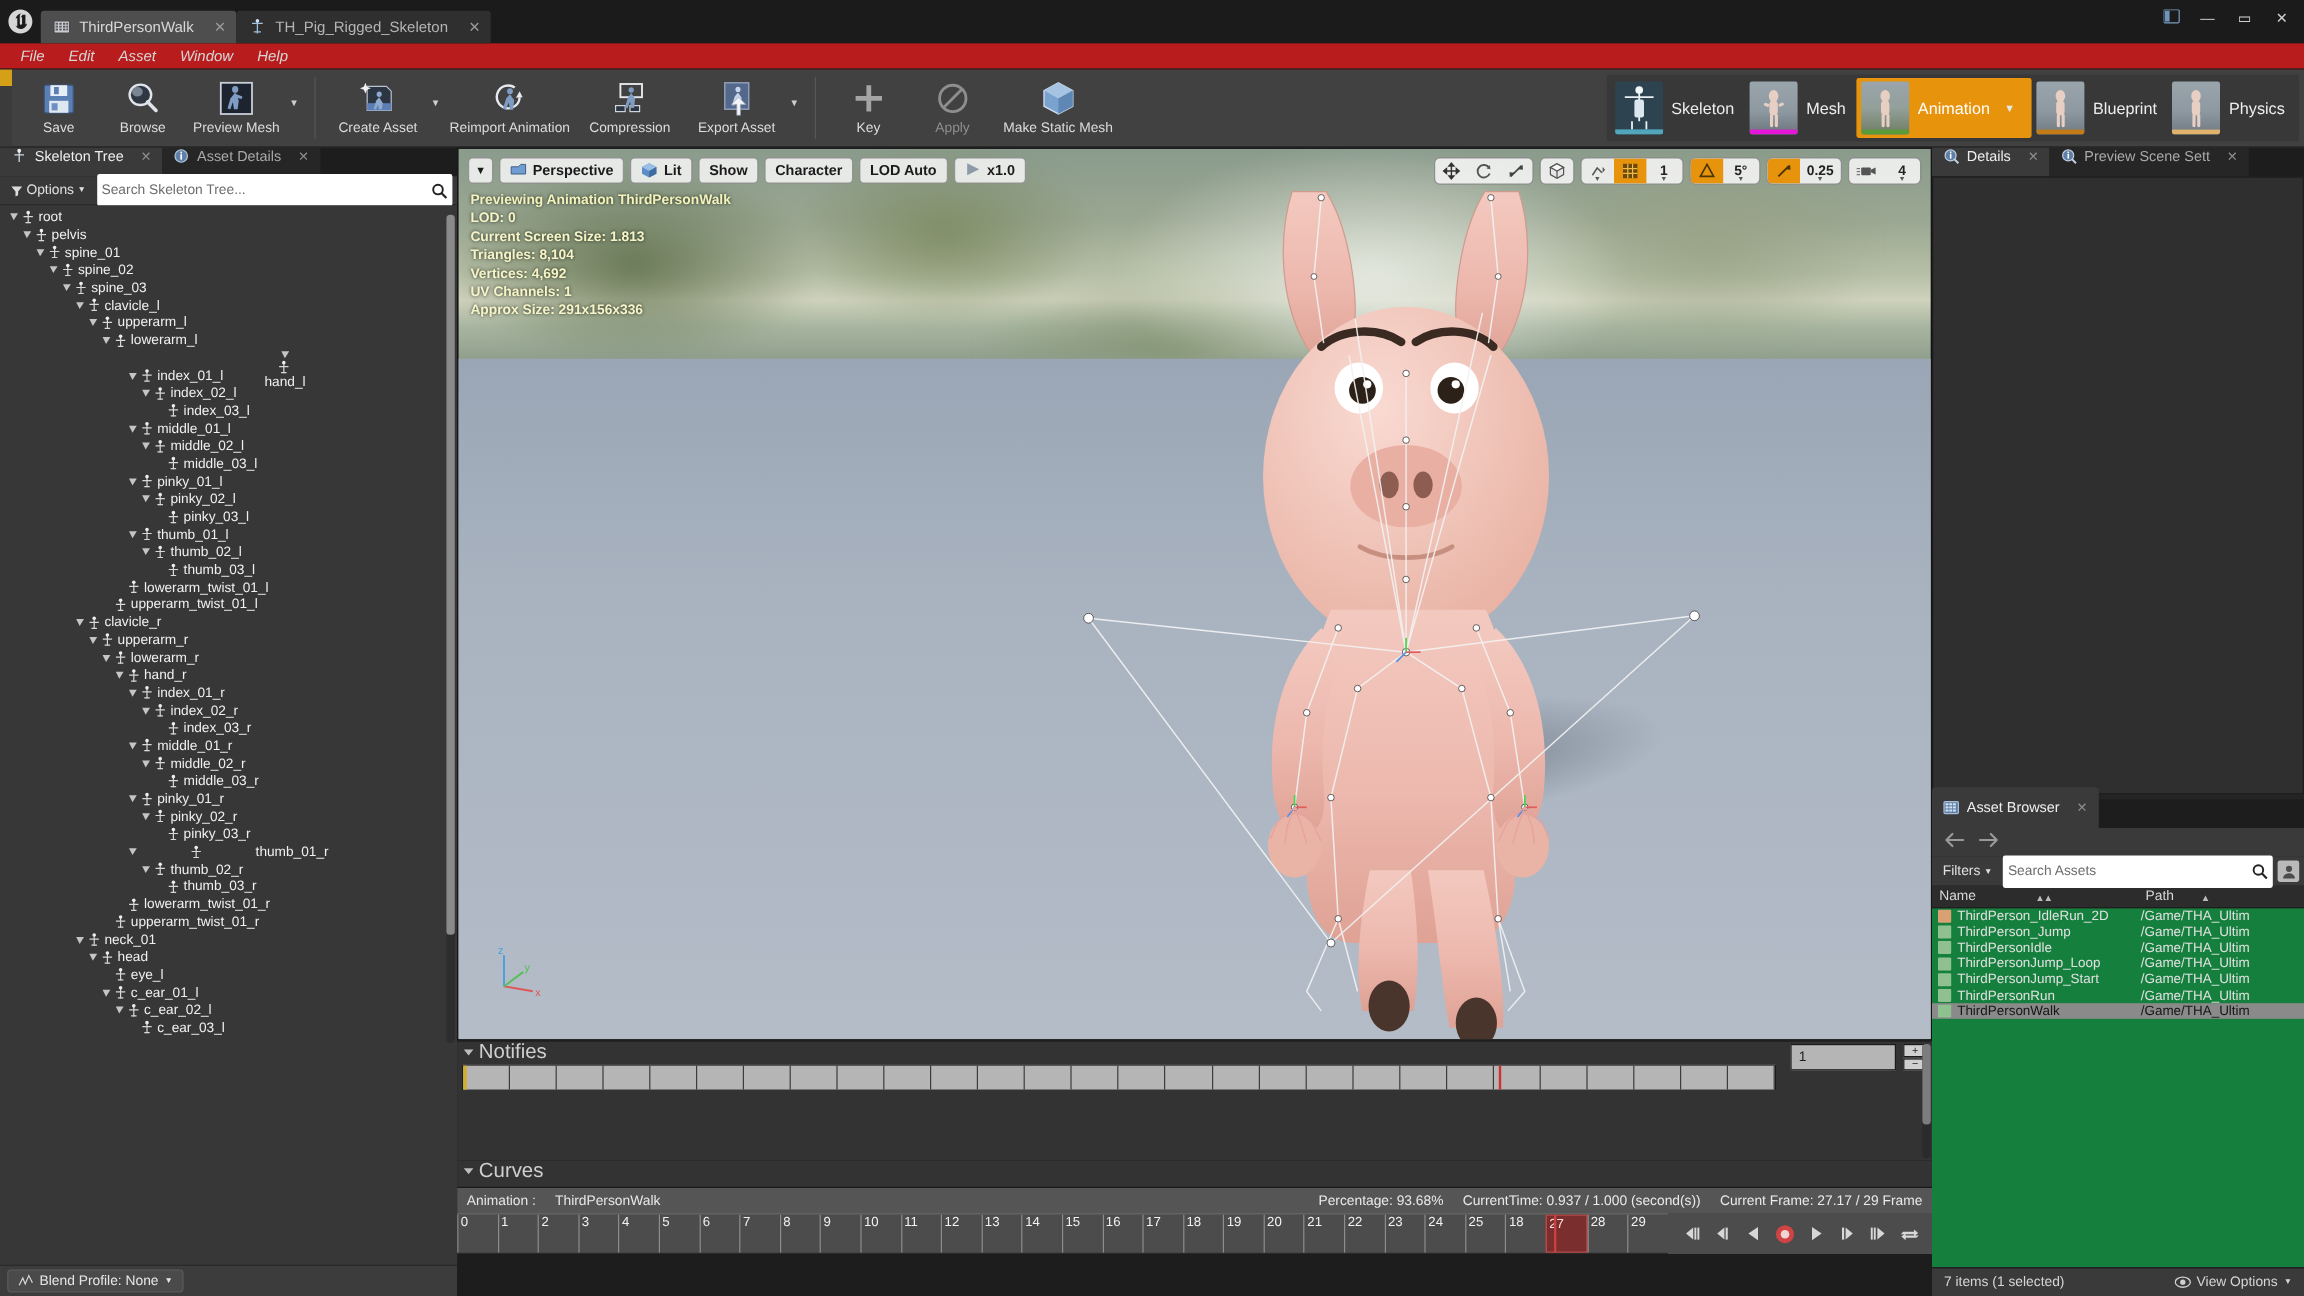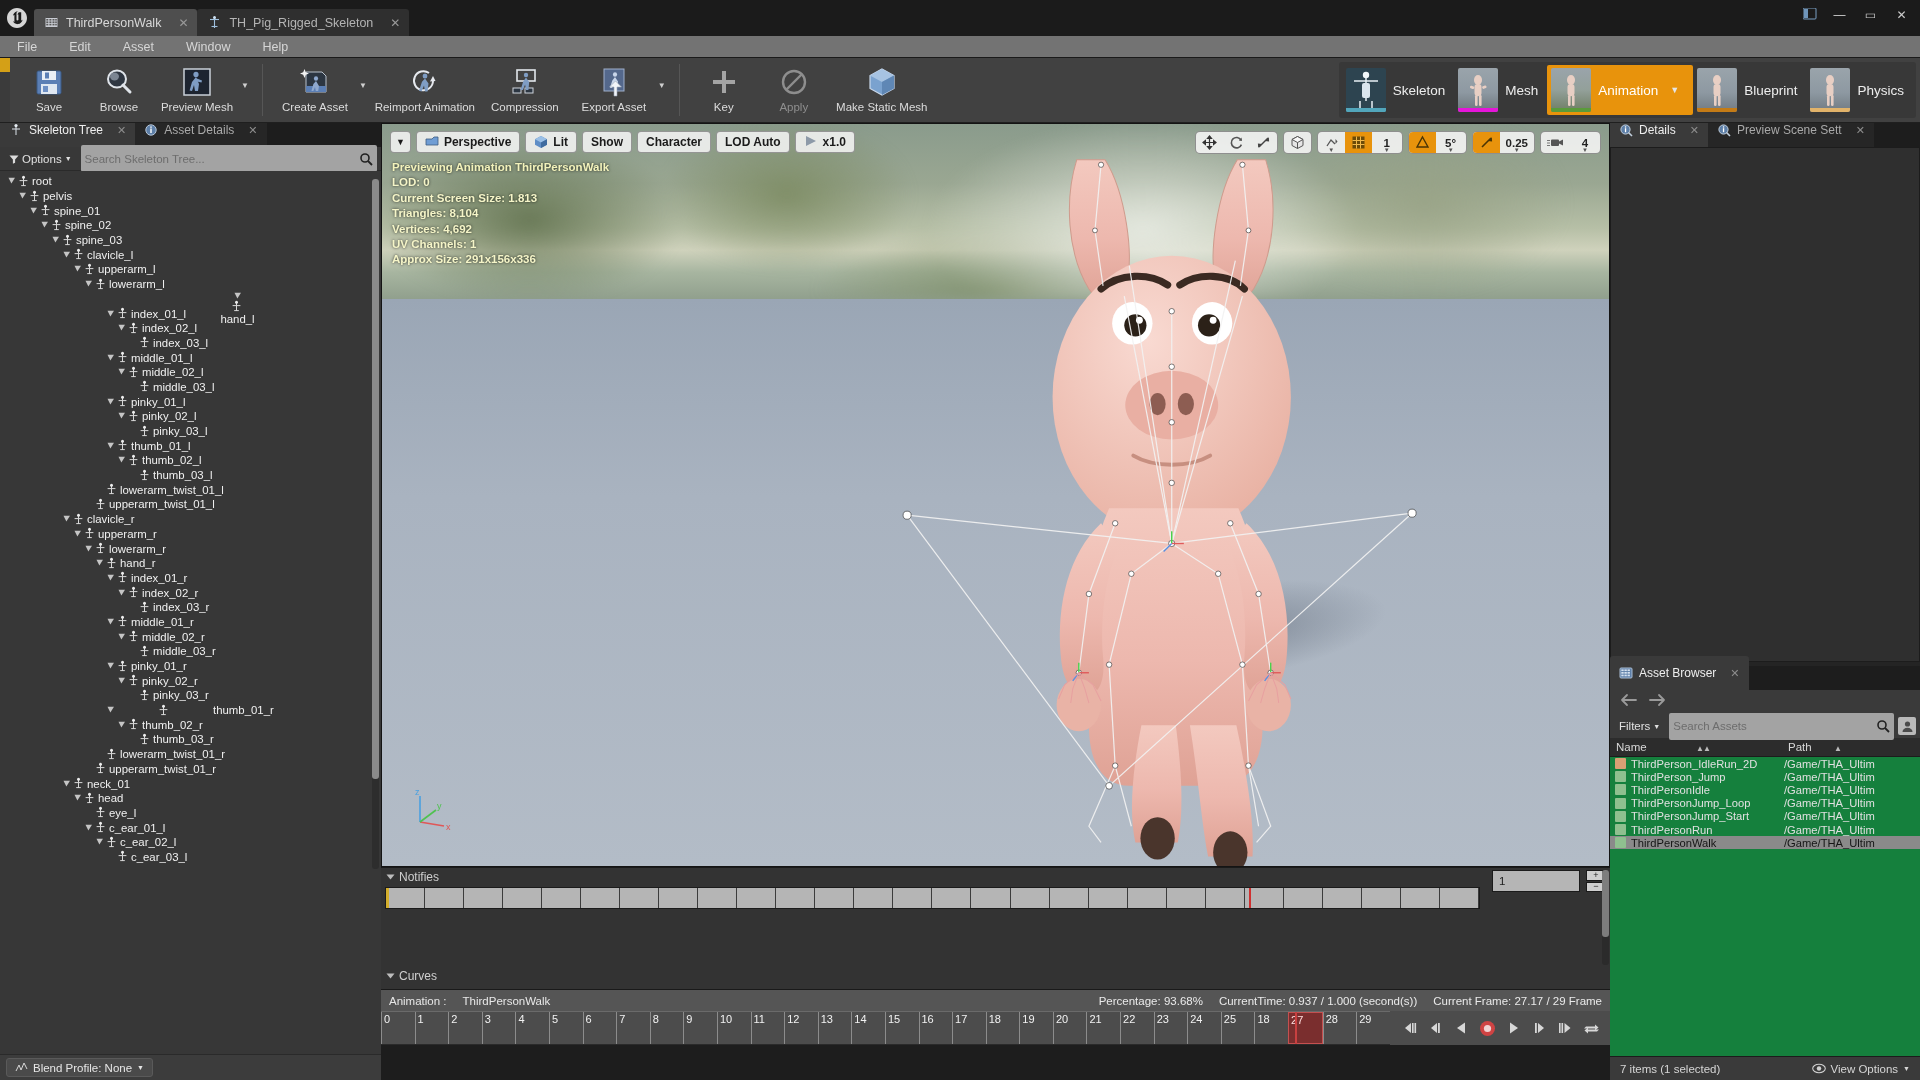--- a/index.html
+++ b/index.html
@@ -38,22 +38,22 @@
     padding-right: 4px;
   }
   .win-btn {
     width: 29px; height: 22px; display: flex; align-items: center; justify-content: center;
     color: #cfcfcf; font-size: 12px;
   }
   .win-extra { color:#8fa6bd; font-size:13px; margin-right:6px; }
 
   
   .menubar {
-    height: 22px; background: #737373; display: flex; align-items: center;
-    padding-left: 8px; gap: 14px; flex: none; border-bottom: 1px solid #1a1a1a;
+    height: 22px; background: #b91c1c; display: flex; align-items: center;
+    padding-left: 8px; gap: 2px; flex: none; border-bottom: 1px solid #1a1a1a; font-style: italic;
   }
   .menubar .mi {
     padding: 2px 9px; font-size: 12.5px; color: #d6d6d6; border-radius: 2px;
   }
 
   
   .toolbar {
     height: 65px; background: #414141; display: flex; align-items: stretch; flex: none;
     border-bottom: 1px solid #1f1f1f; position: relative;
   }
@@ -108,21 +108,21 @@
   .ptab.inactive { background: #262626; color: #a9a9a9; }
   .ptab .x { font-size: 11px; color: #8d8d8d; margin-left: 8px; }
   .ptab .picon { width: 14px; height: 14px; }
 
   .tree-toolbar {
     height: 24px; background: #383838; display: flex; align-items: center; gap: 4px;
     padding: 0 4px; flex: none; border-bottom: 1px solid #2a2a2a;
   }
   .opt-btn { display: flex; align-items: center; gap: 3px; font-size: 11.5px; color: #e0e0e0; padding: 2px 5px; }
   .searchbox {
-    flex: 1; height: 27px; background: #a3a3a3; border-radius: 2px;
+    flex: 1; height: 27px; background: #ffffff; border-radius: 2px;
     display: flex; align-items: center; padding: 0 4px; position: relative;
   }
   .searchbox input {
     flex: 1; border: 0; background: transparent; outline: none;
     font-size: 11.5px; color: #2a2a2a; font-family: "Liberation Sans", sans-serif;
   }
   .searchbox input::placeholder { color: #6d6d6d; }
   .search-ico { width: 14px; height: 14px; flex: none; }
 
   .tree {
@@ -218,21 +218,21 @@
   .tcell.num { min-width: 30px; }
 
   .vp-axis { position: absolute; left: 28px; bottom: 32px; width: 46px; height: 46px; z-index: 6; }
 
   
   .notifies {
     background: #333333; flex: none; border-top: 1px solid #1a1a1a; position: relative;
   }
   .section-head {
     height: 17px; display: flex; align-items: center; gap: 6px; padding-left: 7px;
-    font-size: 12px; color: #cfcfcf;
+    font-size: 17px; color: #cfcfcf;
   }
   .tri { width: 0; height: 0; border-left: 5px solid #bdbdbd; border-top: 4px solid transparent; border-bottom: 4px solid transparent; transform: rotate(90deg); }
   .notify-track {
     margin: 2px 4px 0 4px; height: 22px; background: #b5b5b5; border: 1px solid #1b1b1b;
     position: relative; display: flex;
   }
   .ntick { flex: 1; border-right: 1px solid #3c3c3c; }
   .ntick:last-child { border-right: 0; }
   .n-playhead { position: absolute; top: 0; bottom: 0; width: 2px; background: #d03030; }
   .n-left-mark { position: absolute; top: 0; bottom: 0; left: 0; width: 3px; background: #d3ae2d; }

